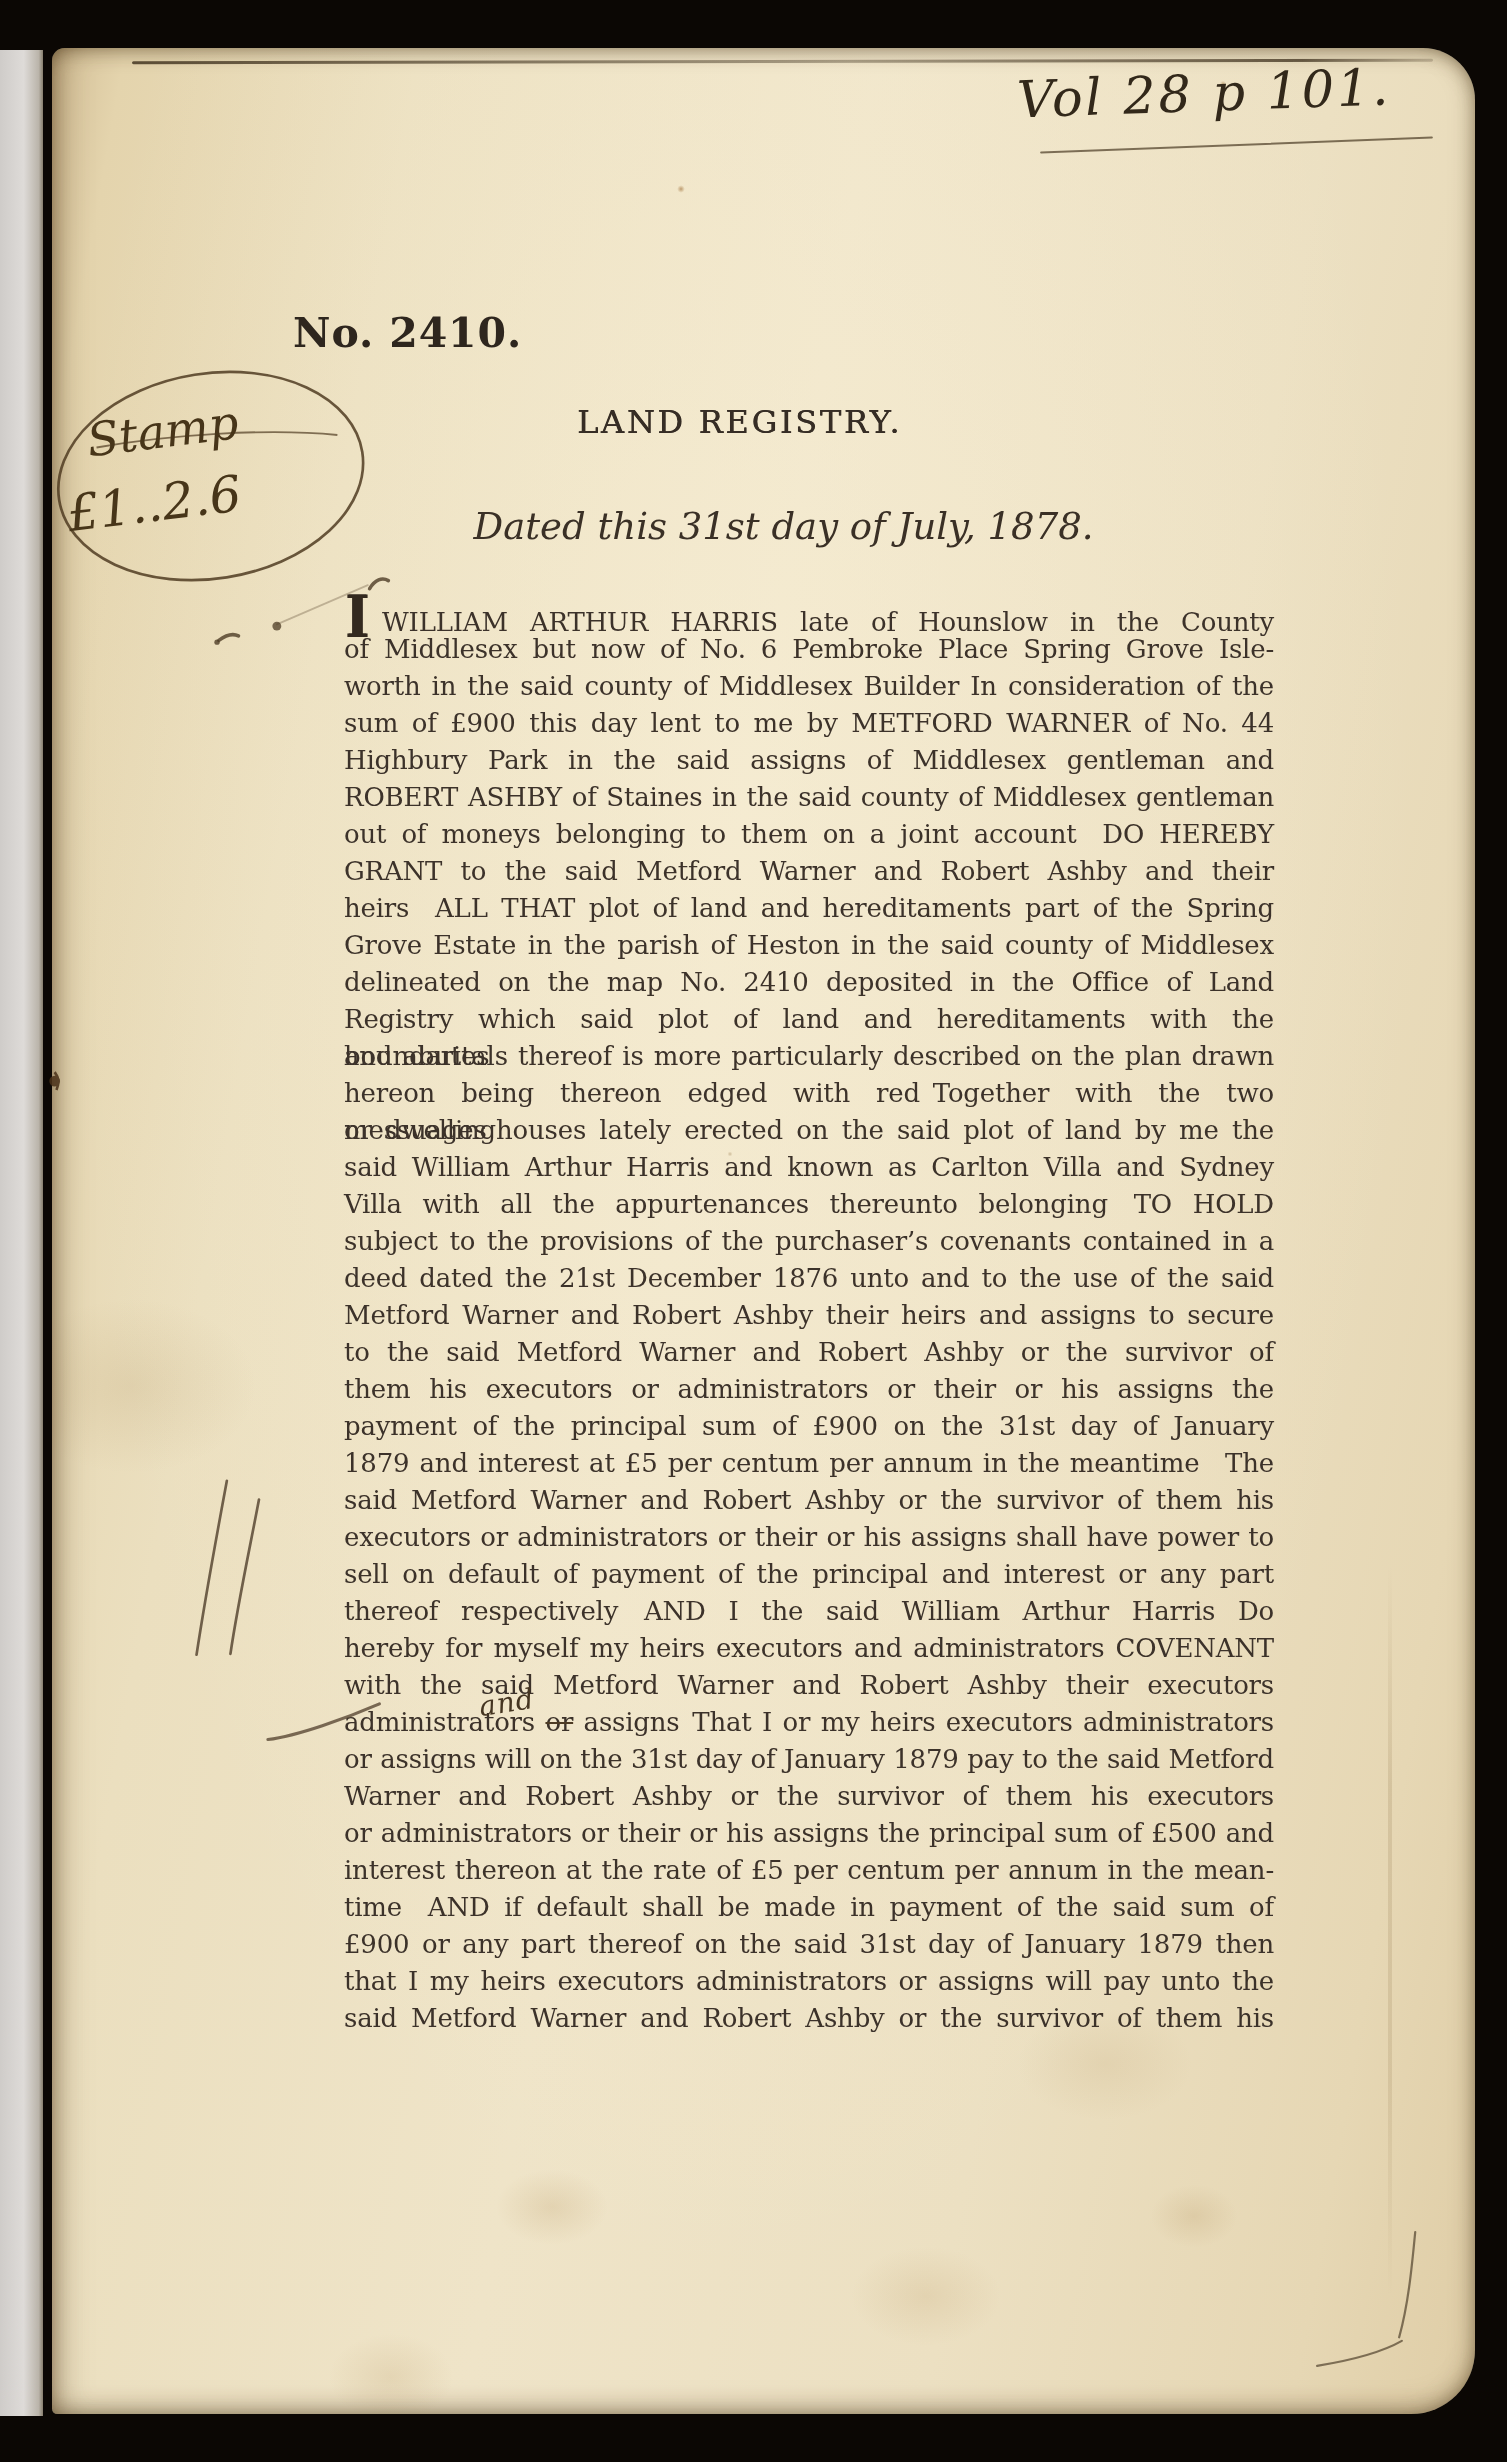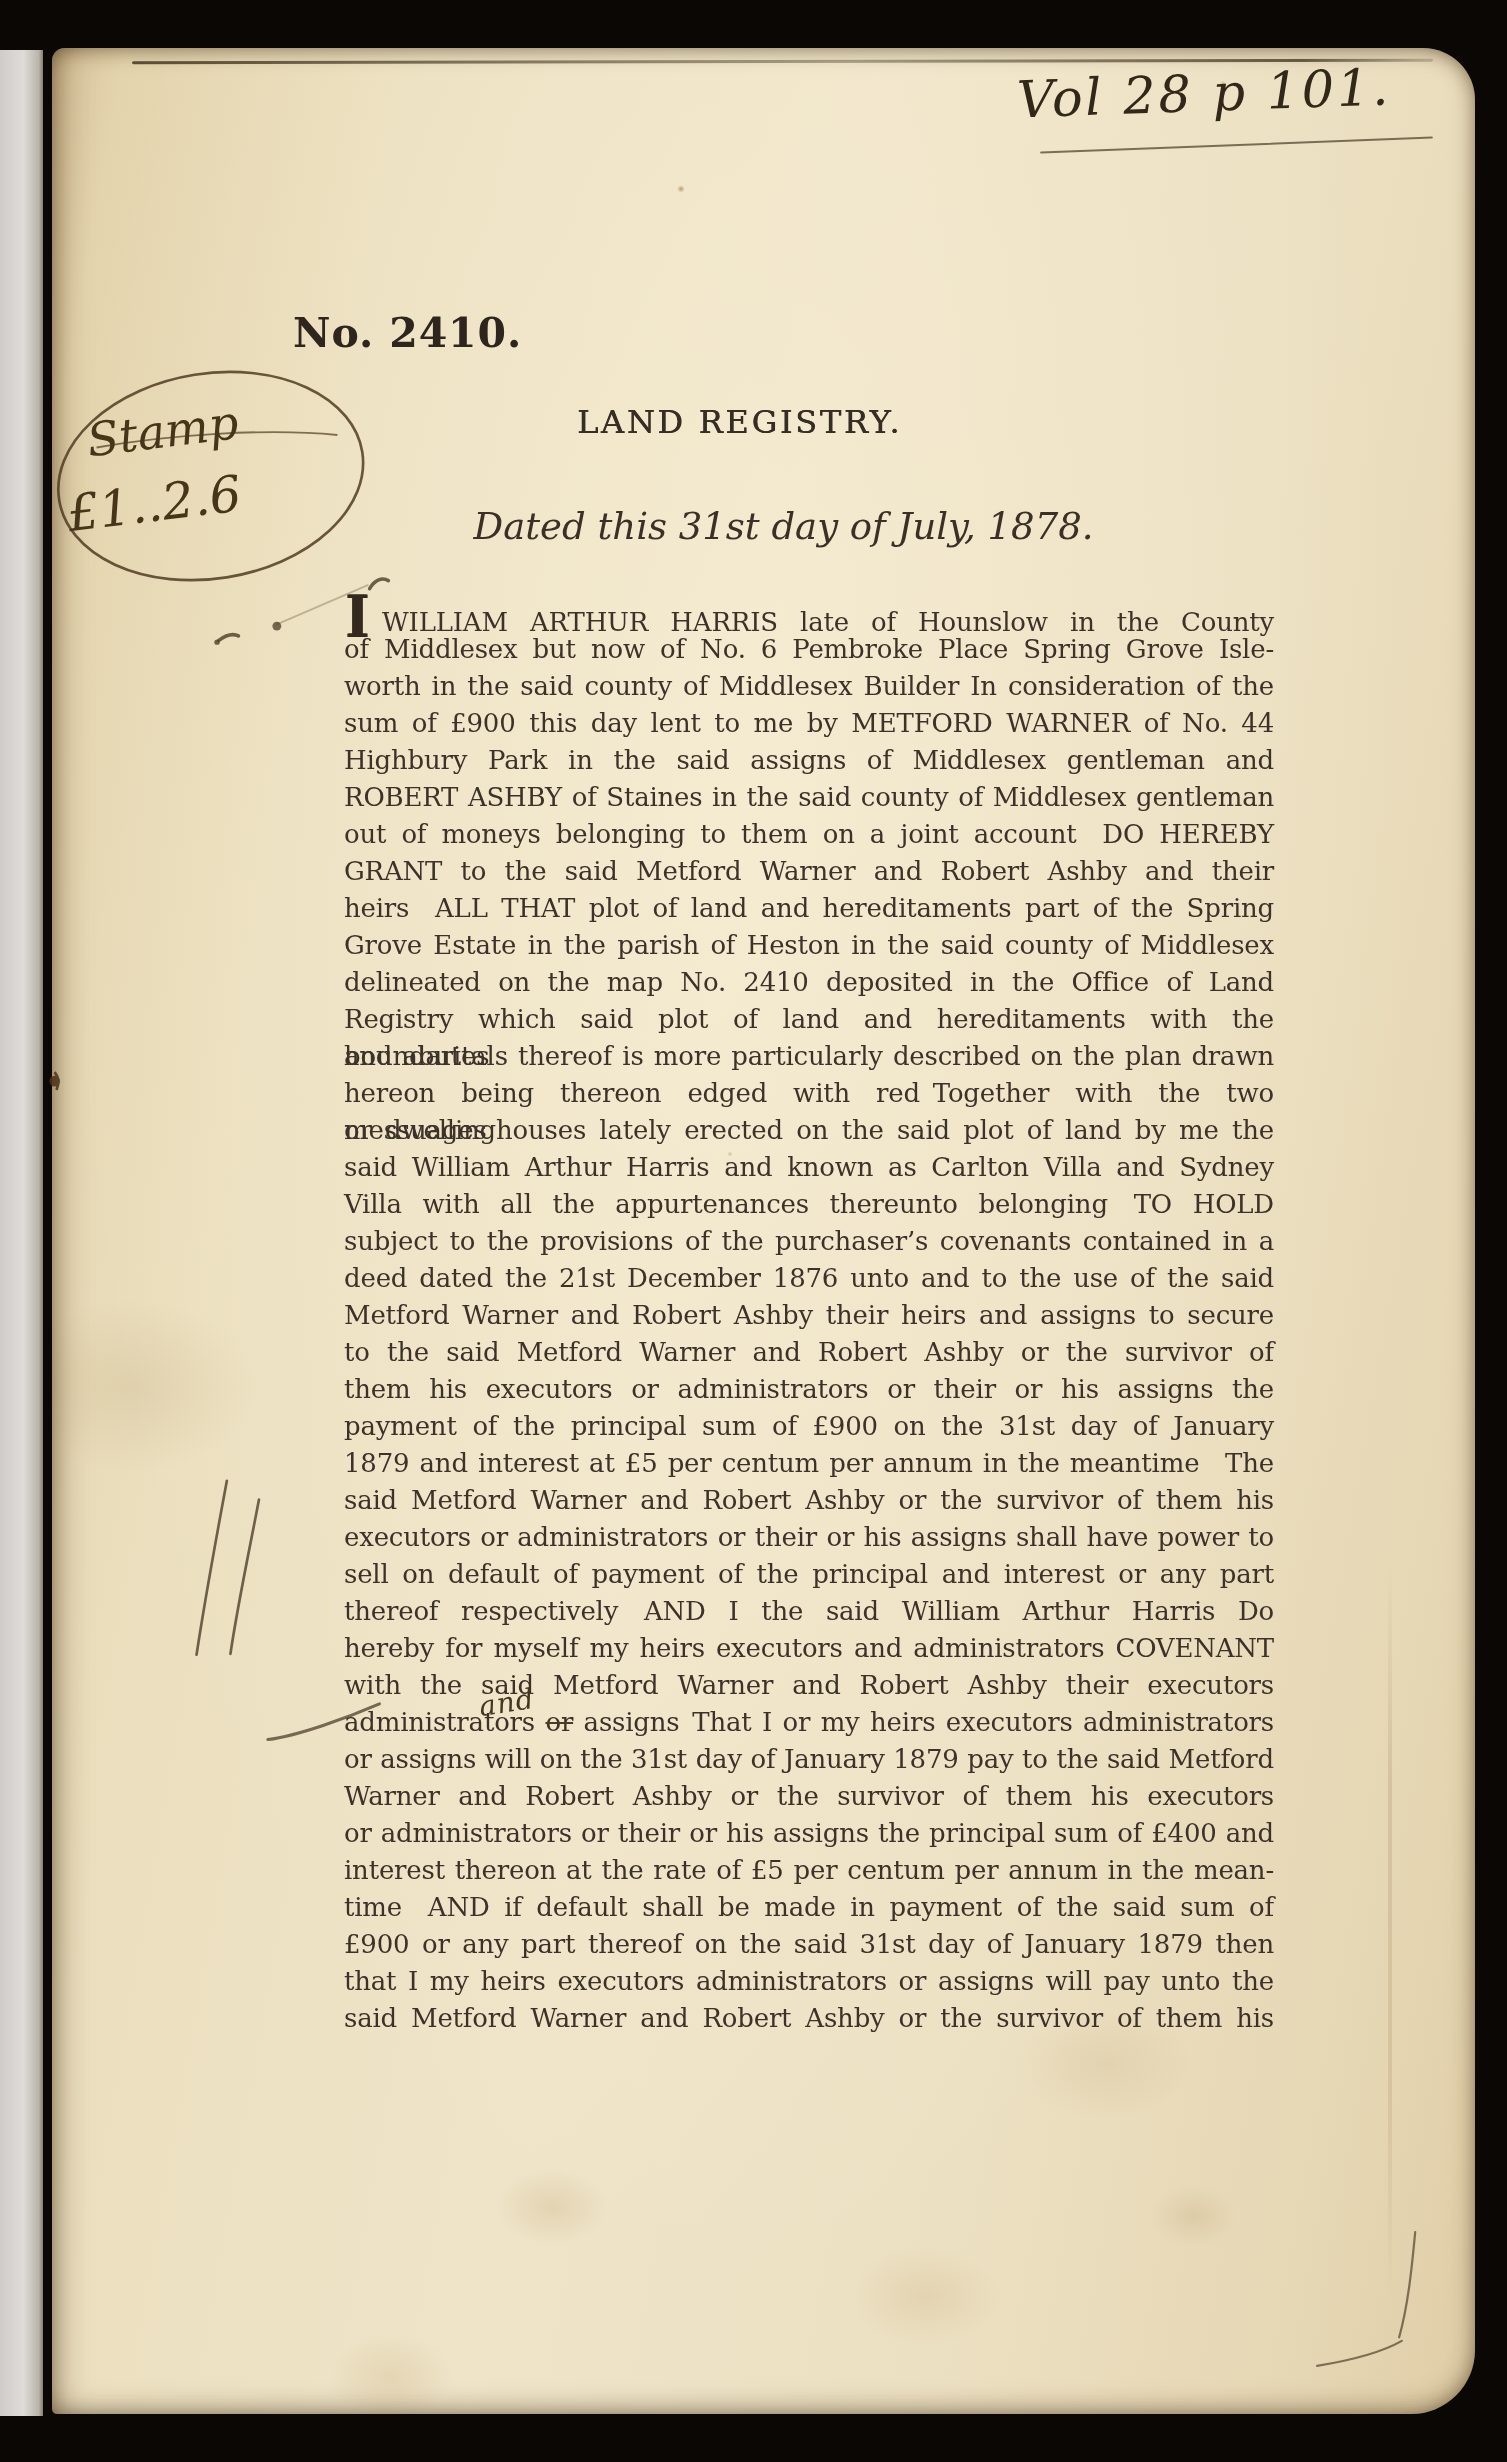--- a/index.html
+++ b/index.html
@@ -146,21 +146,21 @@
         <div class="bline">1879 and interest at £5 per centum per annum in the meantime The</div>
         <div class="bline">said Metford Warner and Robert Ashby or the survivor of them his</div>
         <div class="bline">executors or administrators or their or his assigns shall have power to</div>
         <div class="bline">sell on default of payment of the principal and interest or any part</div>
         <div class="bline">thereof respectively AND I the said William Arthur Harris Do</div>
         <div class="bline">hereby for myself my heirs executors and administrators COVENANT</div>
         <div class="bline">with the said Metford Warner and Robert Ashby their executors</div>
         <div class="bline">administrators <span class="insert-wrap"><span class="hand-insert">and</span><span class="struck">or</span></span> assigns That I or my heirs executors administrators</div>
         <div class="bline">or assigns will on the 31st day of January 1879 pay to the said Metford</div>
         <div class="bline">Warner and Robert Ashby or the survivor of them his executors</div>
-        <div class="bline">or administrators or their or his assigns the principal sum of £400 and</div>
+        <div class="bline">or administrators or their or his assigns the principal sum of £500 and</div>
         <div class="bline">interest thereon at the rate of £5 per centum per annum in the mean-</div>
         <div class="bline">time AND if default shall be made in payment of the said sum of</div>
         <div class="bline">£900 or any part thereof on the said 31st day of January 1879 then</div>
         <div class="bline">that I my heirs executors administrators or assigns will pay unto the</div>
         <div class="bline">said Metford Warner and Robert Ashby or the survivor of them his</div>
       </div>
 
     <div class="crease"></div>
 
     <svg class="marks" width="1423" height="2366" viewBox="0 0 1595 2652">

